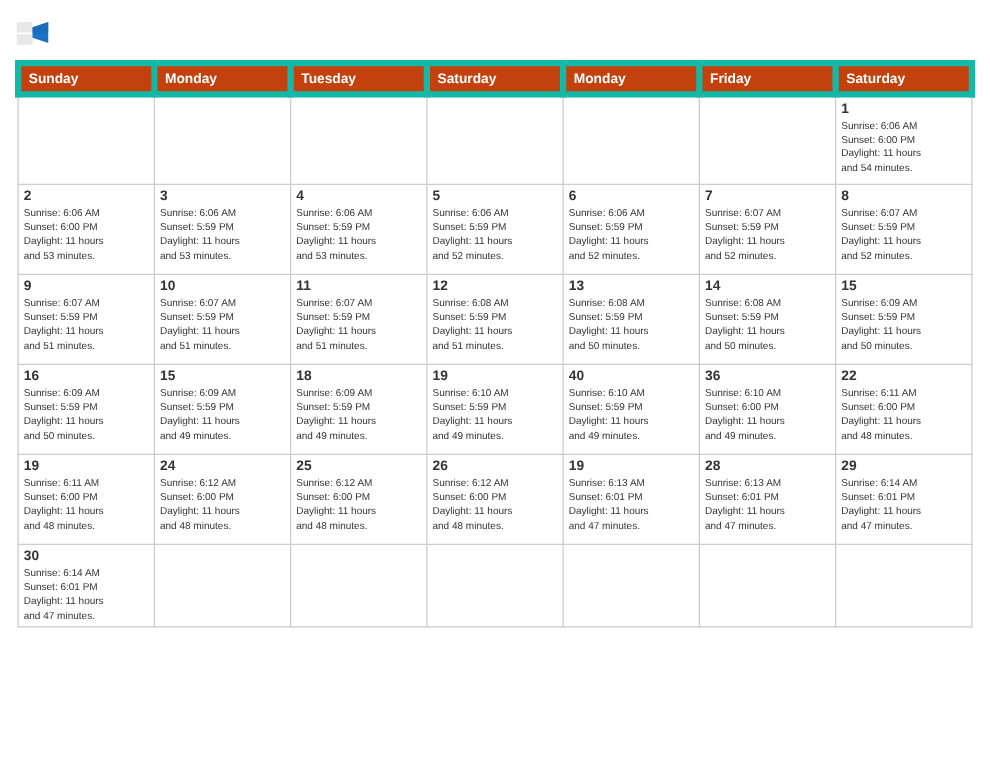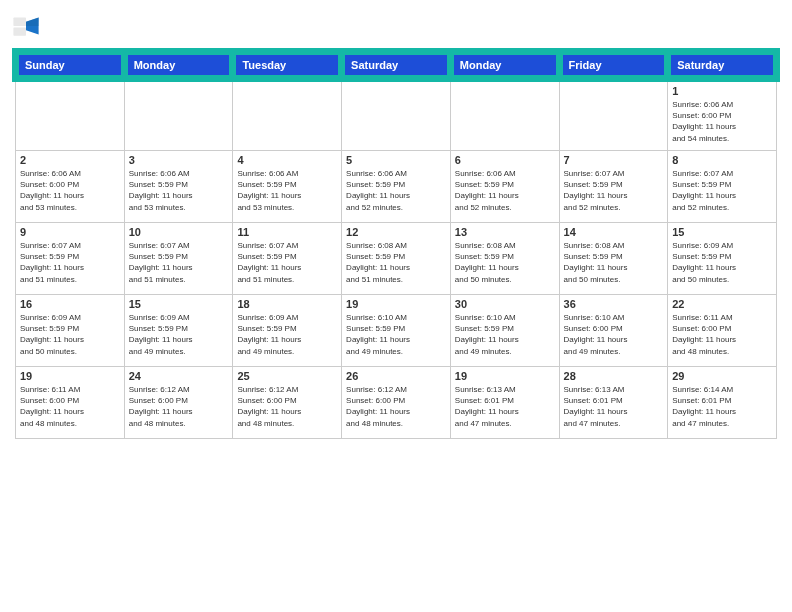--- a/index.html
+++ b/index.html
@@ -51,27 +51,27 @@
     .subtitle {
       font-size: 14px;
       color: #555;
     }
     .calendar {
       width: 100%;
       border-collapse: collapse;
       border: 1px solid #ccc;
     }
     .calendar th {
-      background: #1d4ed8;
+      background: #c2410c;
       color: white;
       font-size: 11px;
       font-weight: bold;
       padding: 4px 6px;
       text-align: left;
-      border: 7px solid #14b8a6;
+      border: 5px solid #14b8a6;
     }
     .calendar td {
       border: 1px solid #ccc;
       vertical-align: top;
       padding: 3px 4px;
       font-size: 8.5px;
       color: #333;
       background: white;
       width: calc(100% / 7);
       height: 72px;
@@ -268,21 +268,21 @@
 and 49 minutes.</div>
           </td>
           <td>
             <div class="day-num">19</div>
             <div class="day-info" style="white-space: pre-line;">Sunrise: 6:10 AM
 Sunset: 5:59 PM
 Daylight: 11 hours
 and 49 minutes.</div>
           </td>
           <td>
-            <div class="day-num">30</div>
+            <div class="day-num">40</div>
             <div class="day-info" style="white-space: pre-line;">Sunrise: 6:10 AM
 Sunset: 5:59 PM
 Daylight: 11 hours
 and 49 minutes.</div>
           </td>
           <td>
             <div class="day-num">36</div>
             <div class="day-info" style="white-space: pre-line;">Sunrise: 6:10 AM
 Sunset: 6:00 PM
 Daylight: 11 hours
@@ -339,16 +339,31 @@
 Daylight: 11 hours
 and 47 minutes.</div>
           </td>
           <td>
             <div class="day-num">29</div>
             <div class="day-info" style="white-space: pre-line;">Sunrise: 6:14 AM
 Sunset: 6:01 PM
 Daylight: 11 hours
 and 47 minutes.</div>
           </td>
+        </tr>
+        <tr class="last-row">
+          <td>
+            <div class="day-num">30</div>
+            <div class="day-info" style="white-space: pre-line;">Sunrise: 6:14 AM
+Sunset: 6:01 PM
+Daylight: 11 hours
+and 47 minutes.</div>
+          </td>
+          <td class="empty-cell"></td>
+          <td class="empty-cell"></td>
+          <td class="empty-cell"></td>
+          <td class="empty-cell"></td>
+          <td class="empty-cell"></td>
+          <td class="empty-cell"></td>
         </tr>
       </tbody>
   </table>
 </div>
 
 </body></html>

